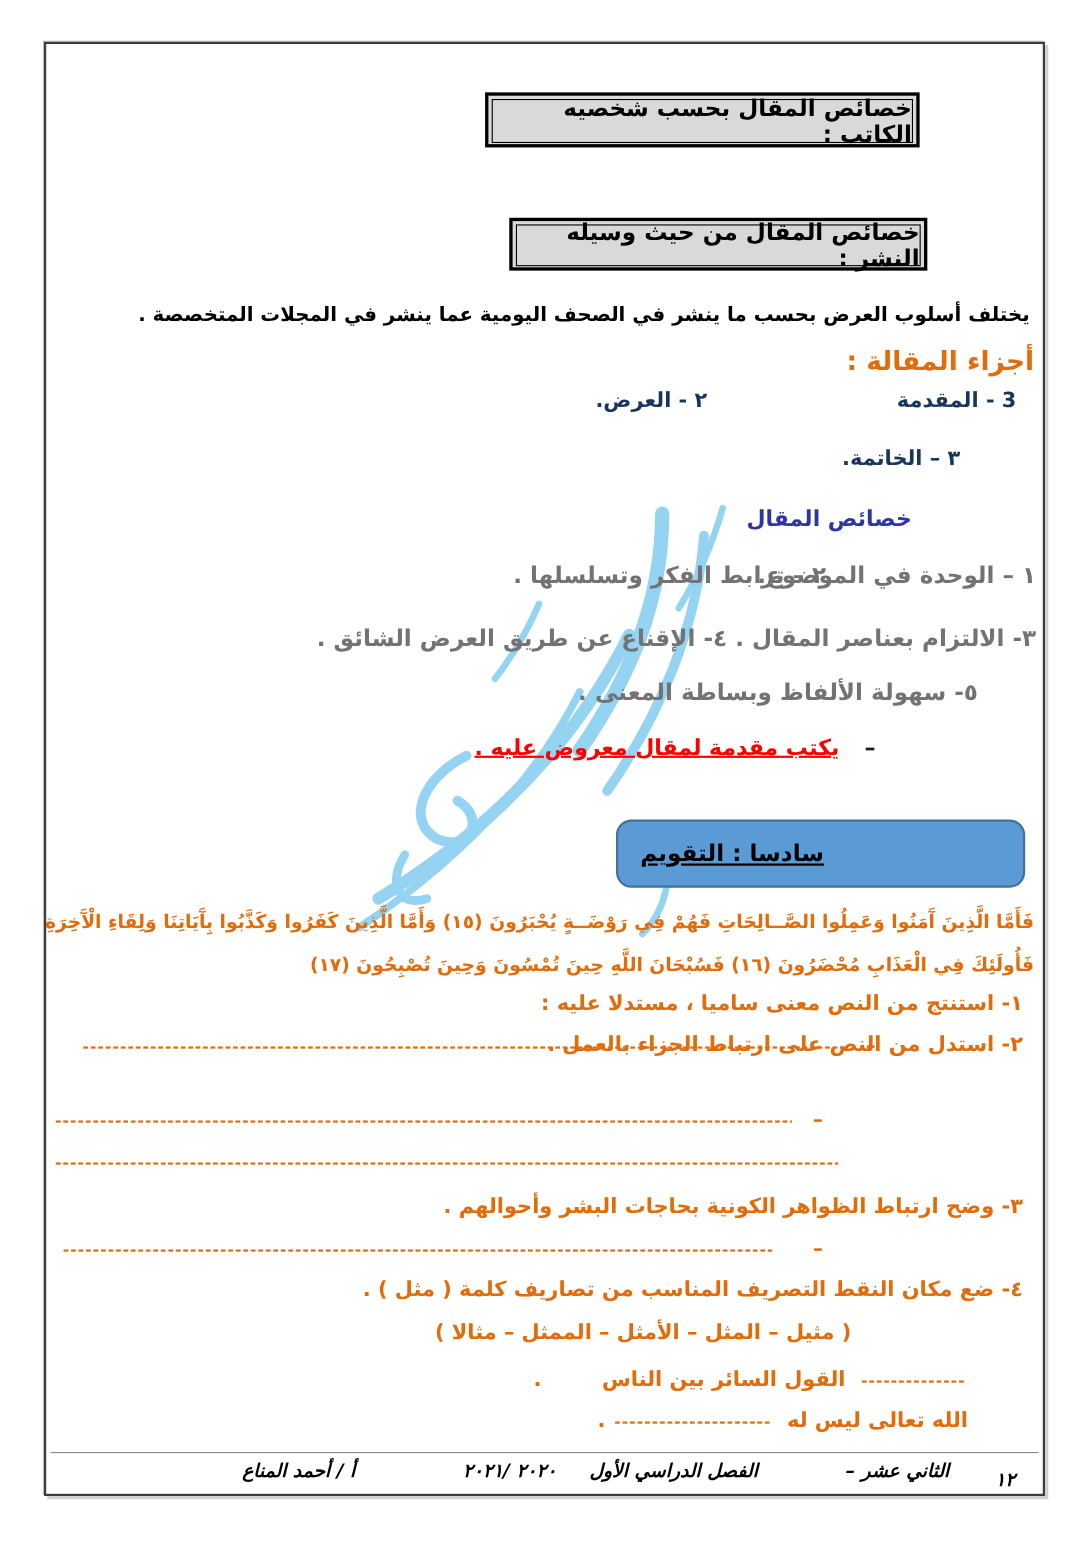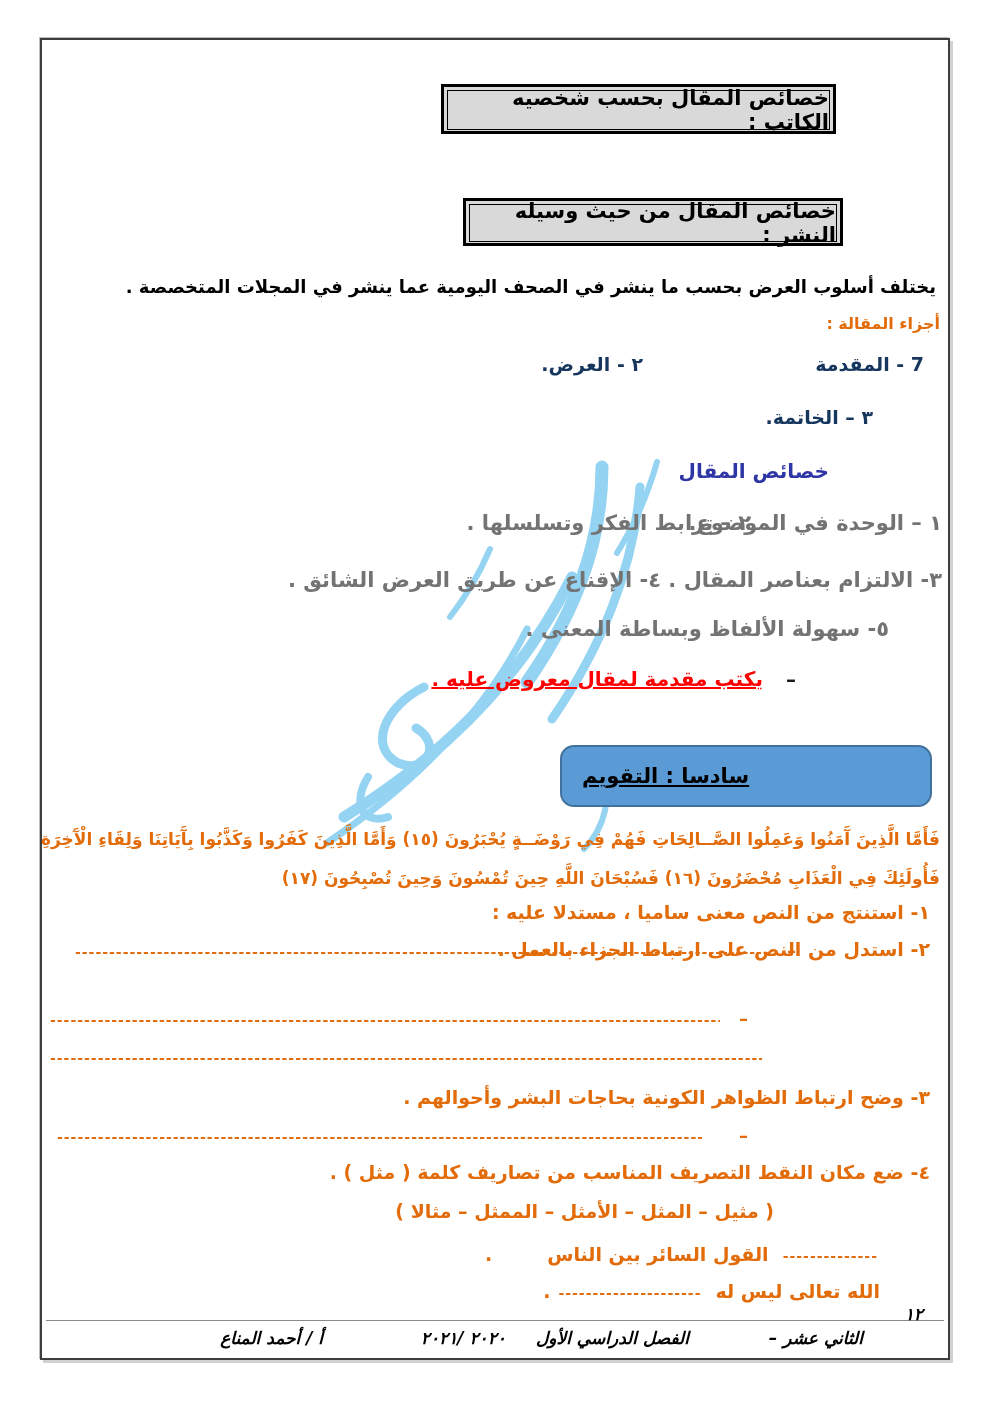--- a/index.html
+++ b/index.html
@@ -57,23 +57,23 @@
       <div class="hbox-inner">خصائص المقال بحسب شخصيه الكاتب :</div>
     </div>
 
 
     <div class="hbox" style="top:158px;right:105px;width:380px;height:48px;">
       <div class="hbox-inner">خصائص المقال من حيث وسيله النشر :</div>
     </div>
 
     <div class="abs body-line" style="top:236px;right:12px;">يختلف أسلوب العرض بحسب ما ينشر في الصحف اليومية عما ينشر في المجلات المتخصصة .</div>
 
-    <div class="abs orange" style="top:274px;right:8px;font-weight:bold;font-size:16px;">أجزاء المقالة :</div>
+    <div class="abs orange" style="top:274px;right:8px;font-weight:bold;font-size:24px;">أجزاء المقالة :</div>
 
-    <div class="abs navy" style="top:313px;right:24px;font-weight:bold;font-size:19px;">7 - المقدمة</div>
+    <div class="abs navy" style="top:313px;right:24px;font-weight:bold;font-size:19px;">3 - المقدمة</div>
     <div class="abs navy" style="top:313px;right:305px;font-weight:bold;font-size:19px;">٢ - العرض.</div>
     <div class="abs navy" style="top:366px;right:75px;font-weight:bold;font-size:19px;">٣ – الخاتمة.</div>
 
     <div class="abs blue-head" style="top:419px;right:119px;font-weight:bold;font-size:20px;">خصائص المقال</div>
 
     <div class="abs trait" style="top:471px;right:6px;">١ – الوحدة في الموضوع.</div>
     <div class="abs trait" style="top:471px;right:197px;">٢ – ترابط الفكر وتسلسلها .</div>
     <div class="abs trait" style="top:528px;right:6px;">٣- الالتزام بعناصر المقال .</div>
     <div class="abs trait" style="top:528px;right:287px;">٤- الإقناع عن طريق العرض الشائق .</div>
     <div class="abs trait" style="top:577px;right:59px;">٥- سهولة الألفاظ وبساطة المعنى .</div>
@@ -119,19 +119,19 @@
       <span style="margin-right:14px;">القول السائر بين الناس</span>
       <span class="gap-wide" style="margin-right:55px;">.</span>
     </div>
     <div class="abs q4ans" style="top:1240px;right:68px;">
       <span>الله تعالى ليس له</span>
       <span style="margin-right:14px;font-size:14px;letter-spacing:1px;">---------------------</span>
       <span style="margin-right:8px;">.</span>
     </div>
 
     <div class="footer-sep" style="top:1280px;"></div>
-    <div class="footer-item" style="top:1264px;right:25px;letter-spacing:4px;">١٢</div>
+    <div class="footer-item" style="top:1296px;right:25px;letter-spacing:4px;">١٢</div>
     <div class="footer-item" style="top:1288px;right:85px;">الثاني عشر –</div>
     <div class="footer-item" style="top:1288px;right:259px;">الفصل الدراسي الأول</div>
     <div class="footer-item" style="top:1288px;right:442px;direction:ltr;unicode-bidi:bidi-override;">٢٠٢١/ ٢٠٢٠</div>
     <div class="footer-item" style="top:1288px;right:625px;">أ / أحمد المناع</div>
   </div>
 </div>
 
 </body></html>

